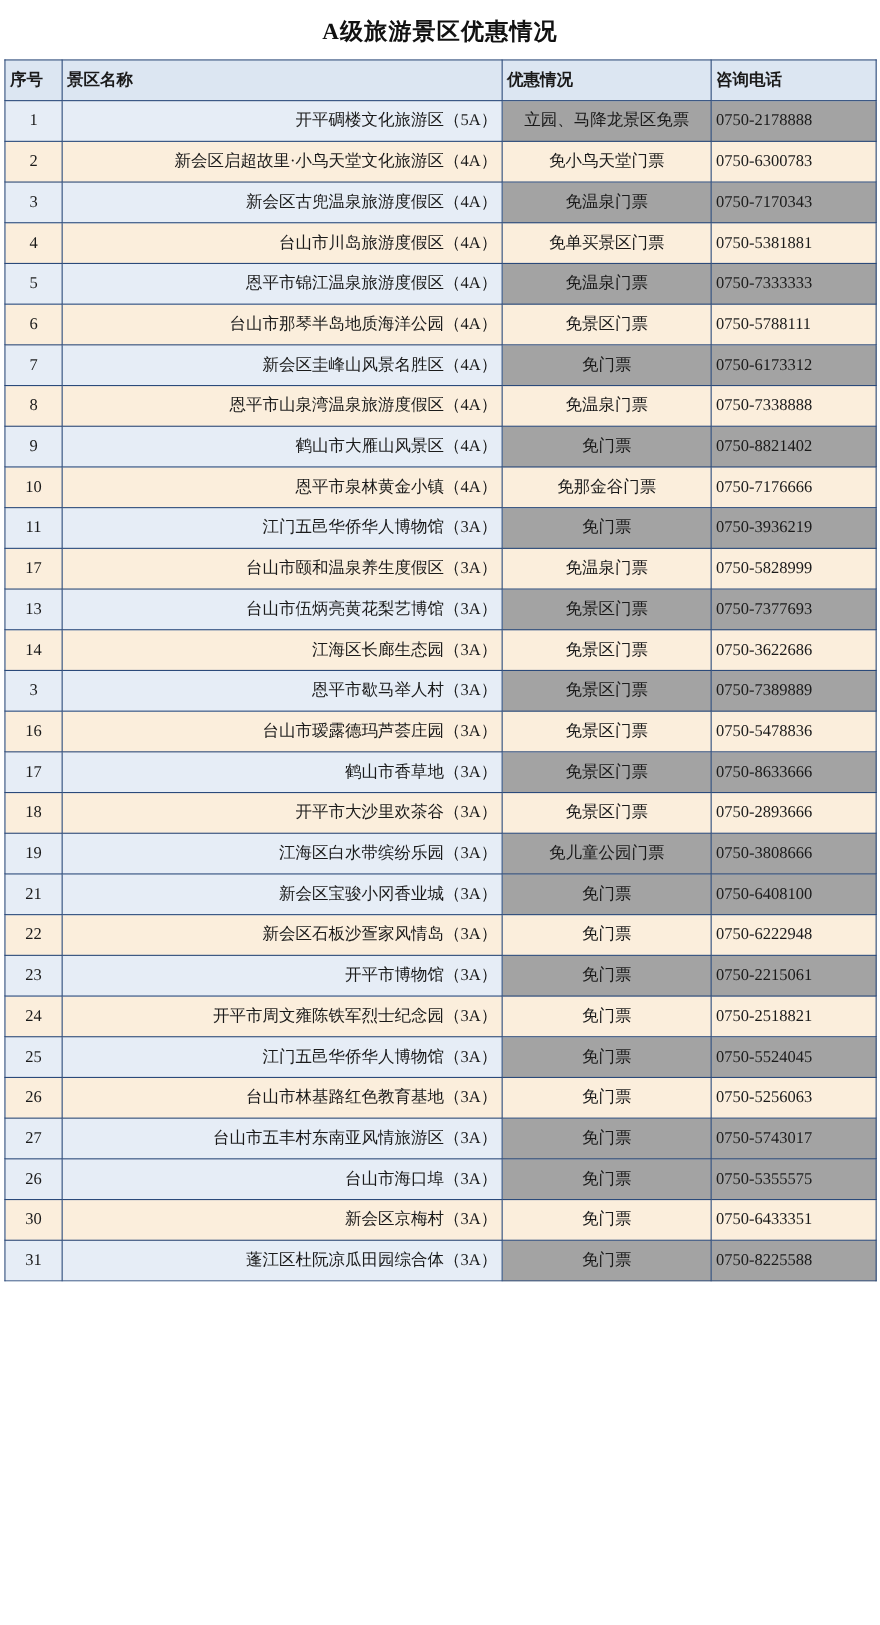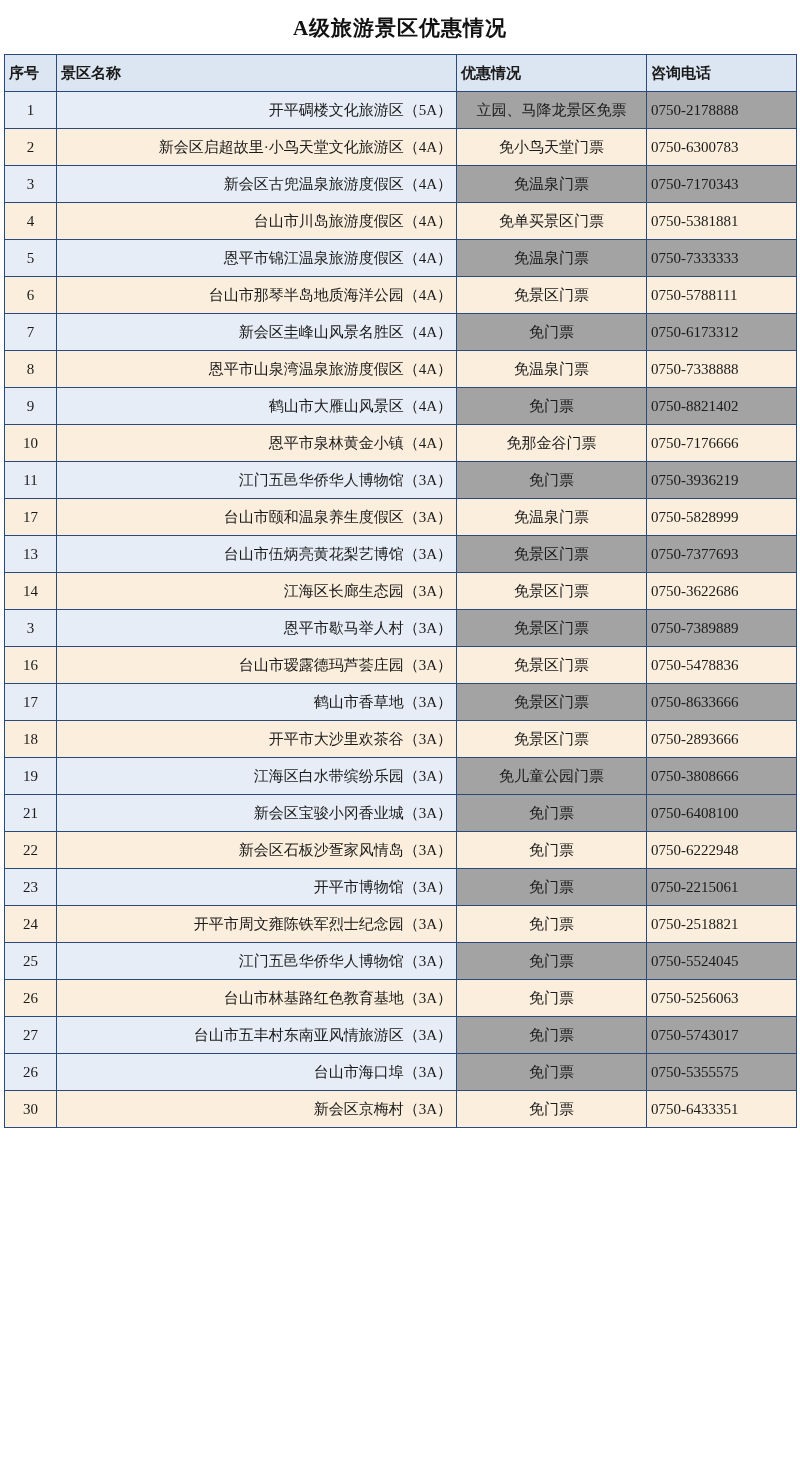--- a/index.html
+++ b/index.html
@@ -263,16 +263,22 @@
           <td class="name">台山市海口埠（3A）</td>
           <td class="offer">免门票</td>
           <td class="tel">0750-5355575</td>
         </tr>
         <tr class="row-cream">
           <td class="idx">30</td>
           <td class="name">新会区京梅村（3A）</td>
           <td class="offer">免门票</td>
           <td class="tel">0750-6433351</td>
         </tr>
+        <tr class="row-blue">
+          <td class="idx">31</td>
+          <td class="name">蓬江区杜阮凉瓜田园综合体（3A）</td>
+          <td class="offer">免门票</td>
+          <td class="tel">0750-8225588</td>
+        </tr>
       </tbody>
   </table>
 
 </div>
 
 </body></html>

